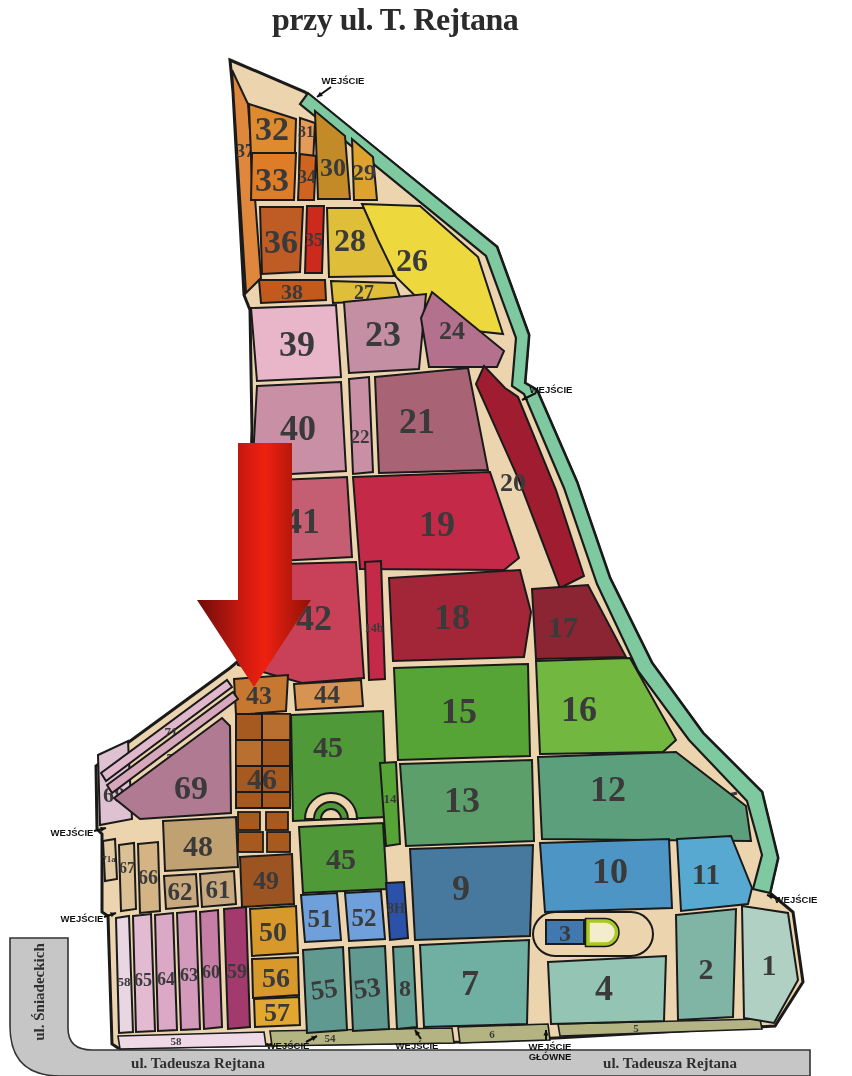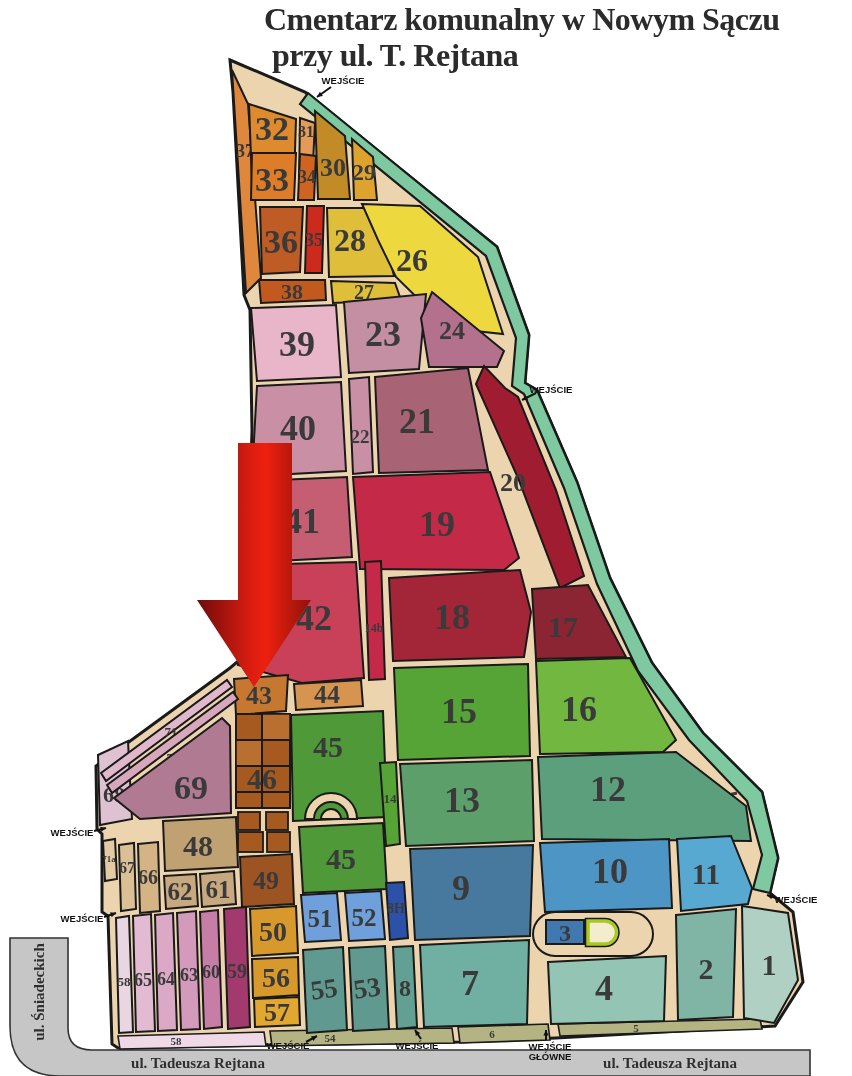--- a/index.html
+++ b/index.html
@@ -214,16 +214,15 @@
       <polygon points="317,1036 313.50671388789664,1040.87821198176 311.00730381451535,1036.2959601805608" fill="#111111"></polygon>
       <text x="417" y="1045" font-size="9.5" fill="#111111" text-anchor="middle" dominant-baseline="central" font-weight="bold" font-family="&quot;Liberation Sans&quot;,sans-serif">WEJŚCIE</text>
       <line x1="421" y1="1039" x2="415" y2="1030" stroke="#111111" stroke-width="2"></line>
       <polygon points="415,1030 420.16834831029723,1033.047650856553 415.82538990208843,1035.9429564620254" fill="#111111"></polygon>
       <text x="550" y="1046" font-size="9.5" fill="#111111" text-anchor="middle" dominant-baseline="central" font-weight="bold" font-family="&quot;Liberation Sans&quot;,sans-serif">WEJŚCIE</text>
       <text x="550" y="1056" font-size="9.5" fill="#111111" text-anchor="middle" dominant-baseline="central" font-weight="bold" font-family="&quot;Liberation Sans&quot;,sans-serif">GŁÓWNE</text>
       <line x1="546" y1="1040" x2="546" y2="1030" stroke="#111111" stroke-width="2"></line>
       <polygon points="546,1030 548.6097932046674,1035.402682614116 543.3902067953326,1035.402682614116" fill="#111111"></polygon>
     </svg>
   <div class="title">
-    <div>Cmentarz komunalny w Nowym Sączu</div>
     <div class="l2">przy ul. T. Rejtana</div>
   </div>
 </div>
 
 </body></html>

